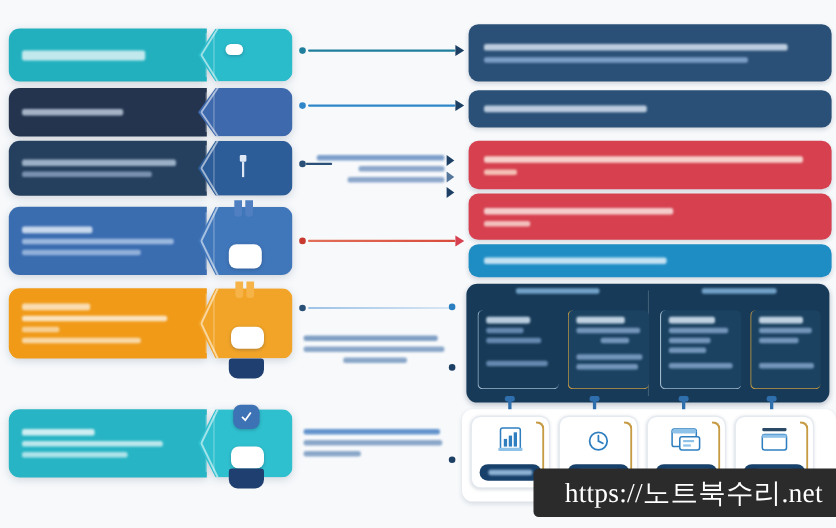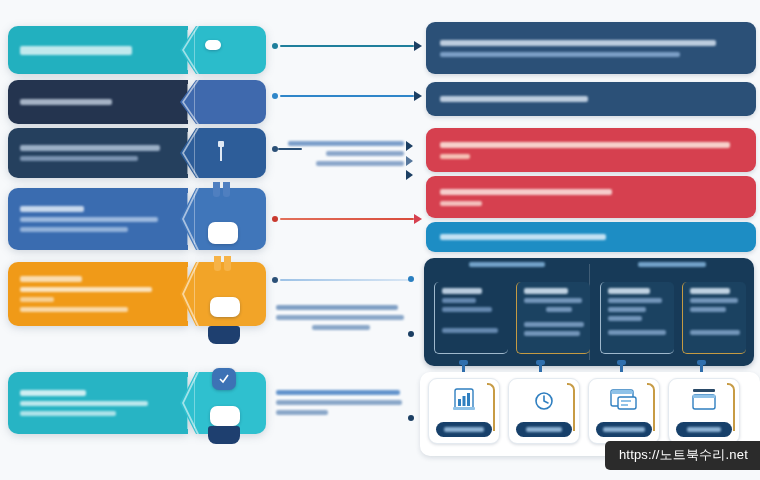--- a/index.html
+++ b/index.html
@@ -175,25 +175,26 @@
     background: #17406a;
     border-radius: 8px;
     display: flex; align-items: center; justify-content: center;
   }
 
   
   #watermark {
     position: absolute; right: 0; bottom: 10px;
     background: #2b2b2b;
     color: #ffffff;
-    padding: 5px 12px 6px 14px;
+    padding: 5px 12px 6px 28px;
     border-radius: 5px 0 0 5px;
-    font-size: 13px;
+    font-size: 25px;
     letter-spacing: .2px;
     white-space: nowrap;
+    font-family: Liberation Serif, serif;
   }
 </style>
 </head>
 <body>
 
 <div id="stage">
 
   <div class="chev-row" style="top:26px;height:48px;">
     <div class="chev-body" style="background:#22b0bf;">
       <span class="blur-line t-lg" style="width:112px;background:rgba(255,255,255,.82);"></span>

